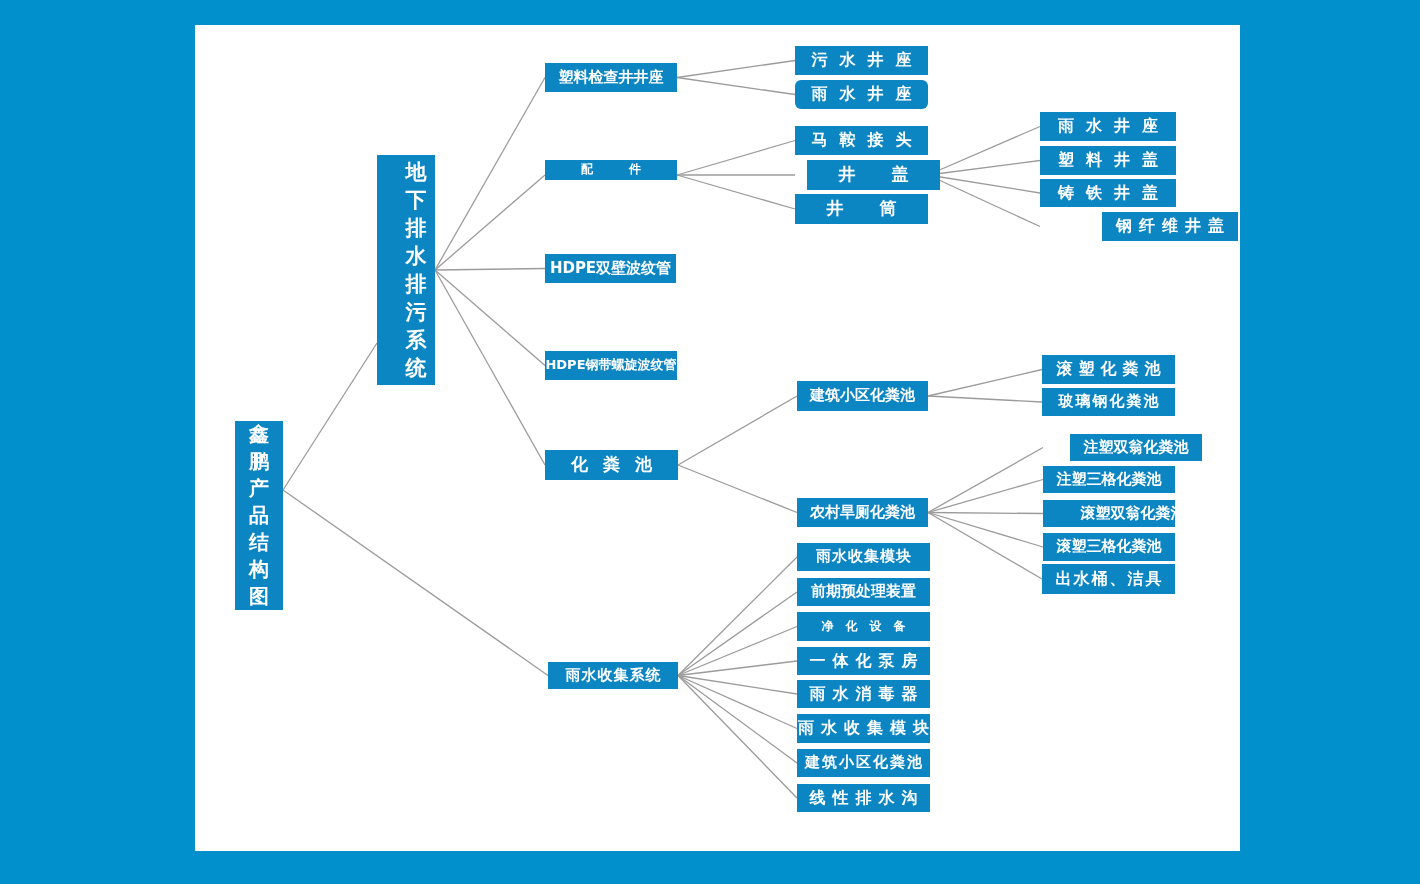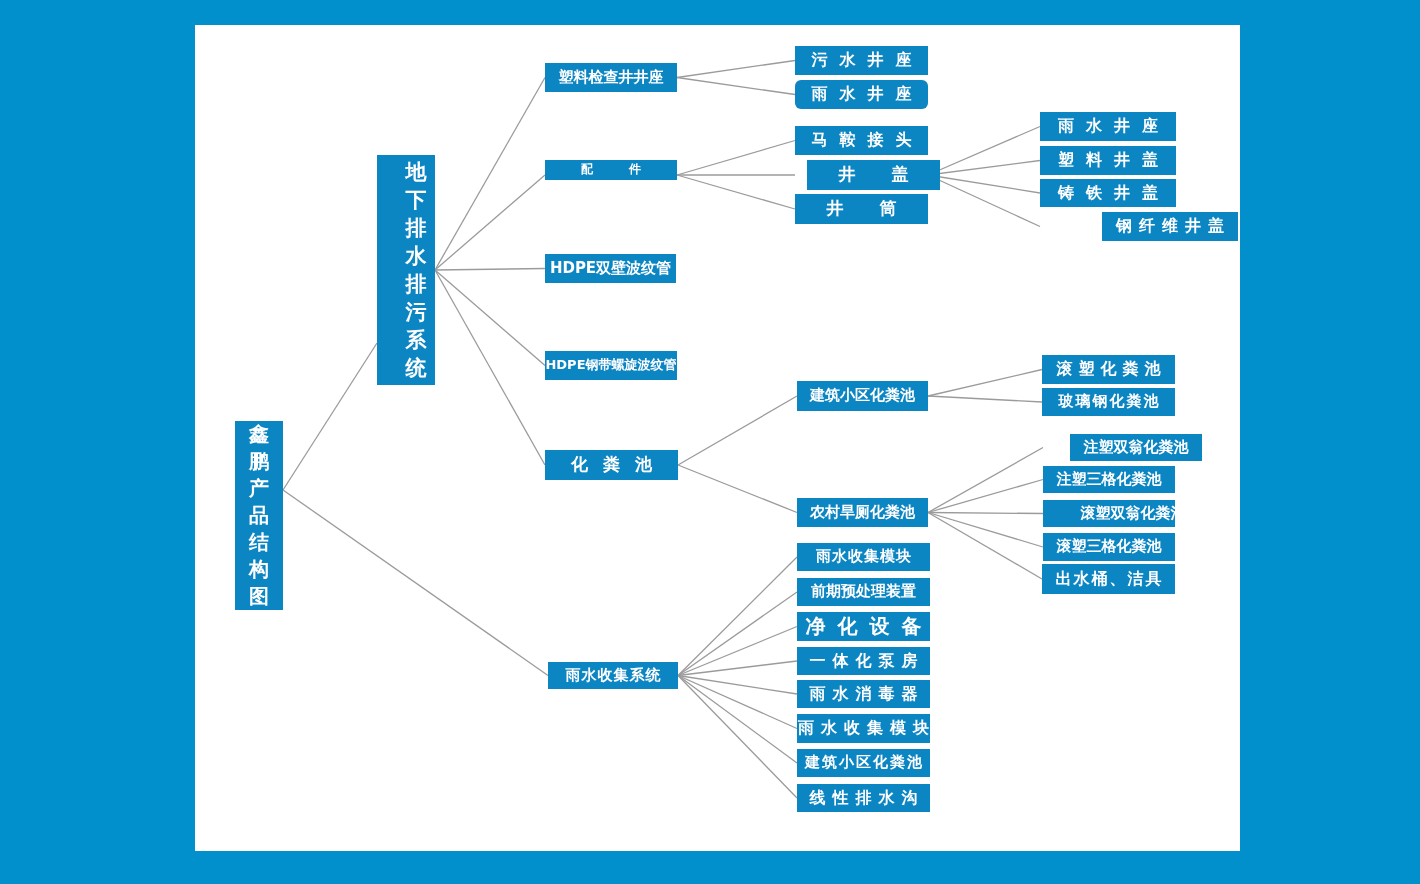--- a/index.html
+++ b/index.html
@@ -162,21 +162,21 @@
       </div>
       <div class="node" style="left: 1042px; top: 564px; width: 133px; height: 30px; font-size: 16px; --ls: 2px;">
         <span>出水桶、洁具</span>
       </div>
       <div class="node" style="left: 797px; top: 543px; width: 133px; height: 28px; font-size: 15px; --ls: 1px;">
         <span>雨水收集模块</span>
       </div>
       <div class="node" style="left: 797px; top: 578px; width: 133px; height: 28px; font-size: 15px;">
         <span>前期预处理装置</span>
       </div>
-      <div class="node" style="left: 797px; top: 612px; width: 133px; height: 29px; font-size: 20px; --ls: 12px;">
+      <div class="node" style="left: 797px; top: 612px; width: 133px; height: 29px; font-size: 12px; --ls: 12px;">
         <span>净化设备</span>
       </div>
       <div class="node" style="left: 797px; top: 647px; width: 133px; height: 28px; font-size: 16px; --ls: 7px;">
         <span>一体化泵房</span>
       </div>
       <div class="node" style="left: 797px; top: 680px; width: 133px; height: 28px; font-size: 16px; --ls: 7px;">
         <span>雨水消毒器</span>
       </div>
       <div class="node" style="left: 797px; top: 714px; width: 133px; height: 29px; font-size: 16px; --ls: 7px;">
         <span>雨水收集模块</span>

